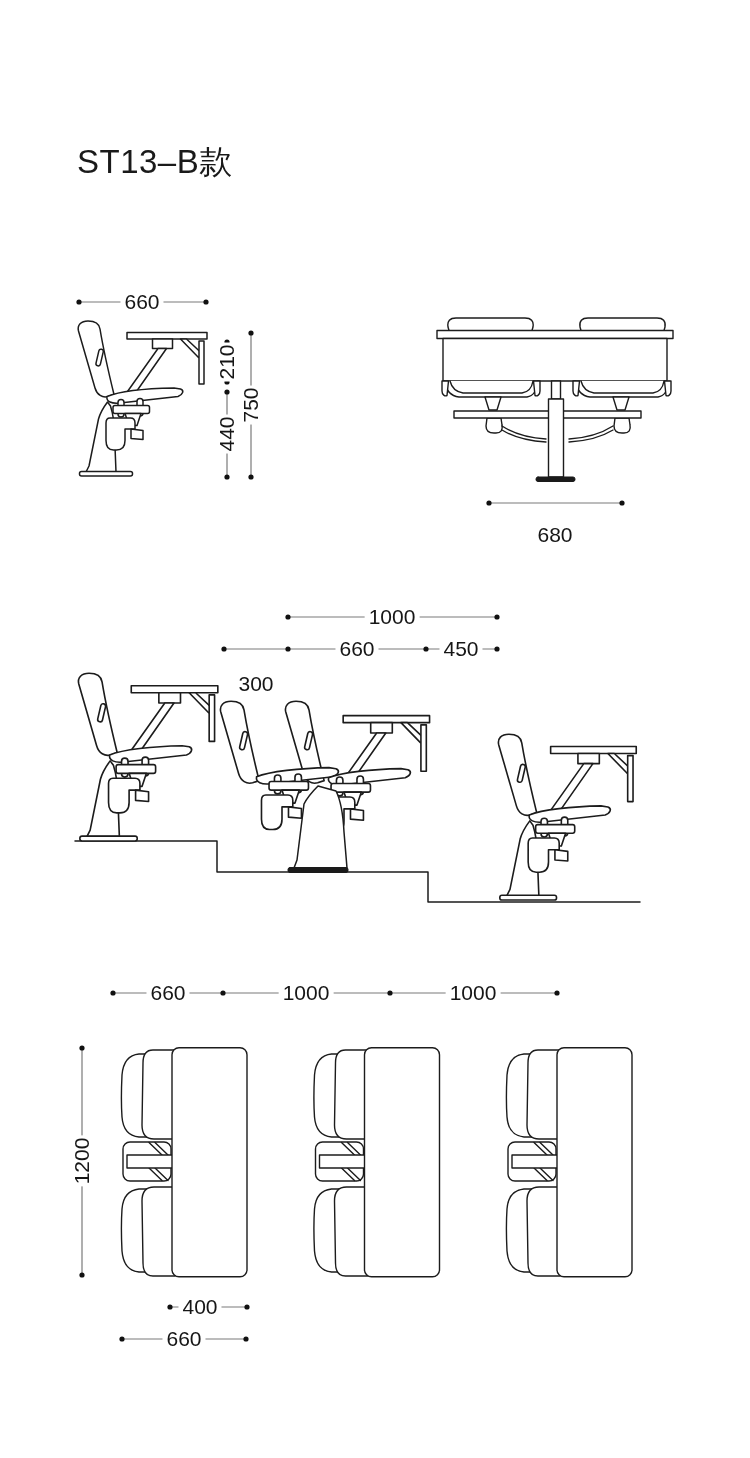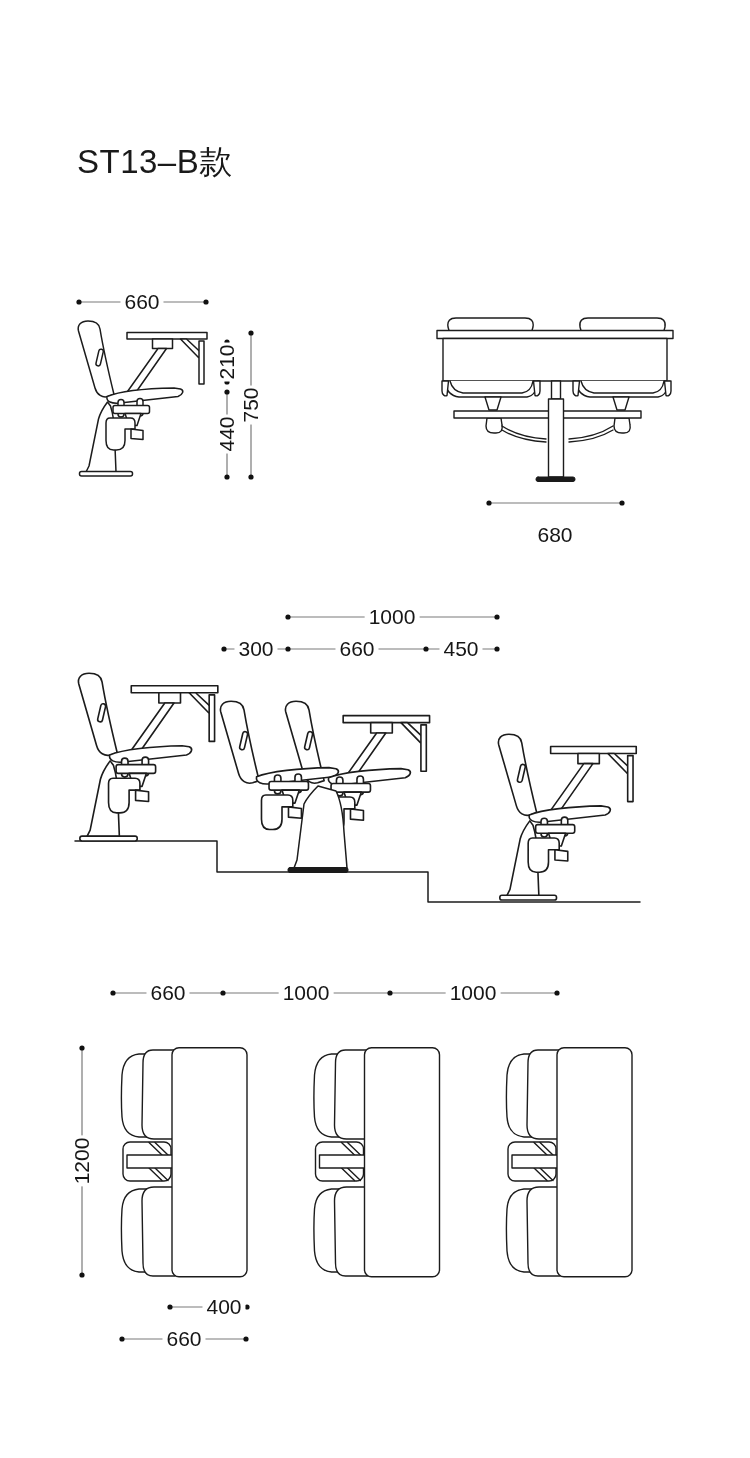--- a/index.html
+++ b/index.html
@@ -189,24 +189,24 @@
   </svg>
 
   <div class="dim-label" style="left:142px;top:302px;">660</div>
   <div class="dim-label vert" style="left:227px;top:362px;">210</div>
   <div class="dim-label vert" style="left:227px;top:434px;">440</div>
   <div class="dim-label vert" style="left:251px;top:405px;">750</div>
 
   <div class="dim-label" style="left:555px;top:503px;margin-top:32px;">680</div>
 
   <div class="dim-label" style="left:392px;top:617px;">1000</div>
-  <div class="dim-label" style="left:256px;top:649px;text-align:center;">300</div>
+  <div class="dim-label" style="left:256px;top:684px;text-align:center;">300</div>
   <div class="dim-label" style="left:357px;top:649px;">660</div>
   <div class="dim-label" style="left:461px;top:649px;">450</div>
 
   <div class="dim-label" style="left:168px;top:993px;">660</div>
   <div class="dim-label" style="left:306px;top:993px;">1000</div>
   <div class="dim-label" style="left:473px;top:993px;">1000</div>
   <div class="dim-label vert" style="left:82px;top:1161px;">1200</div>
-  <div class="dim-label" style="left:224px;top:1307px;text-align:right;">400</div>
+  <div class="dim-label" style="left:200px;top:1307px;text-align:right;">400</div>
   <div class="dim-label" style="left:184px;top:1339px;">660</div>
 
 </div>
 
 </body></html>

